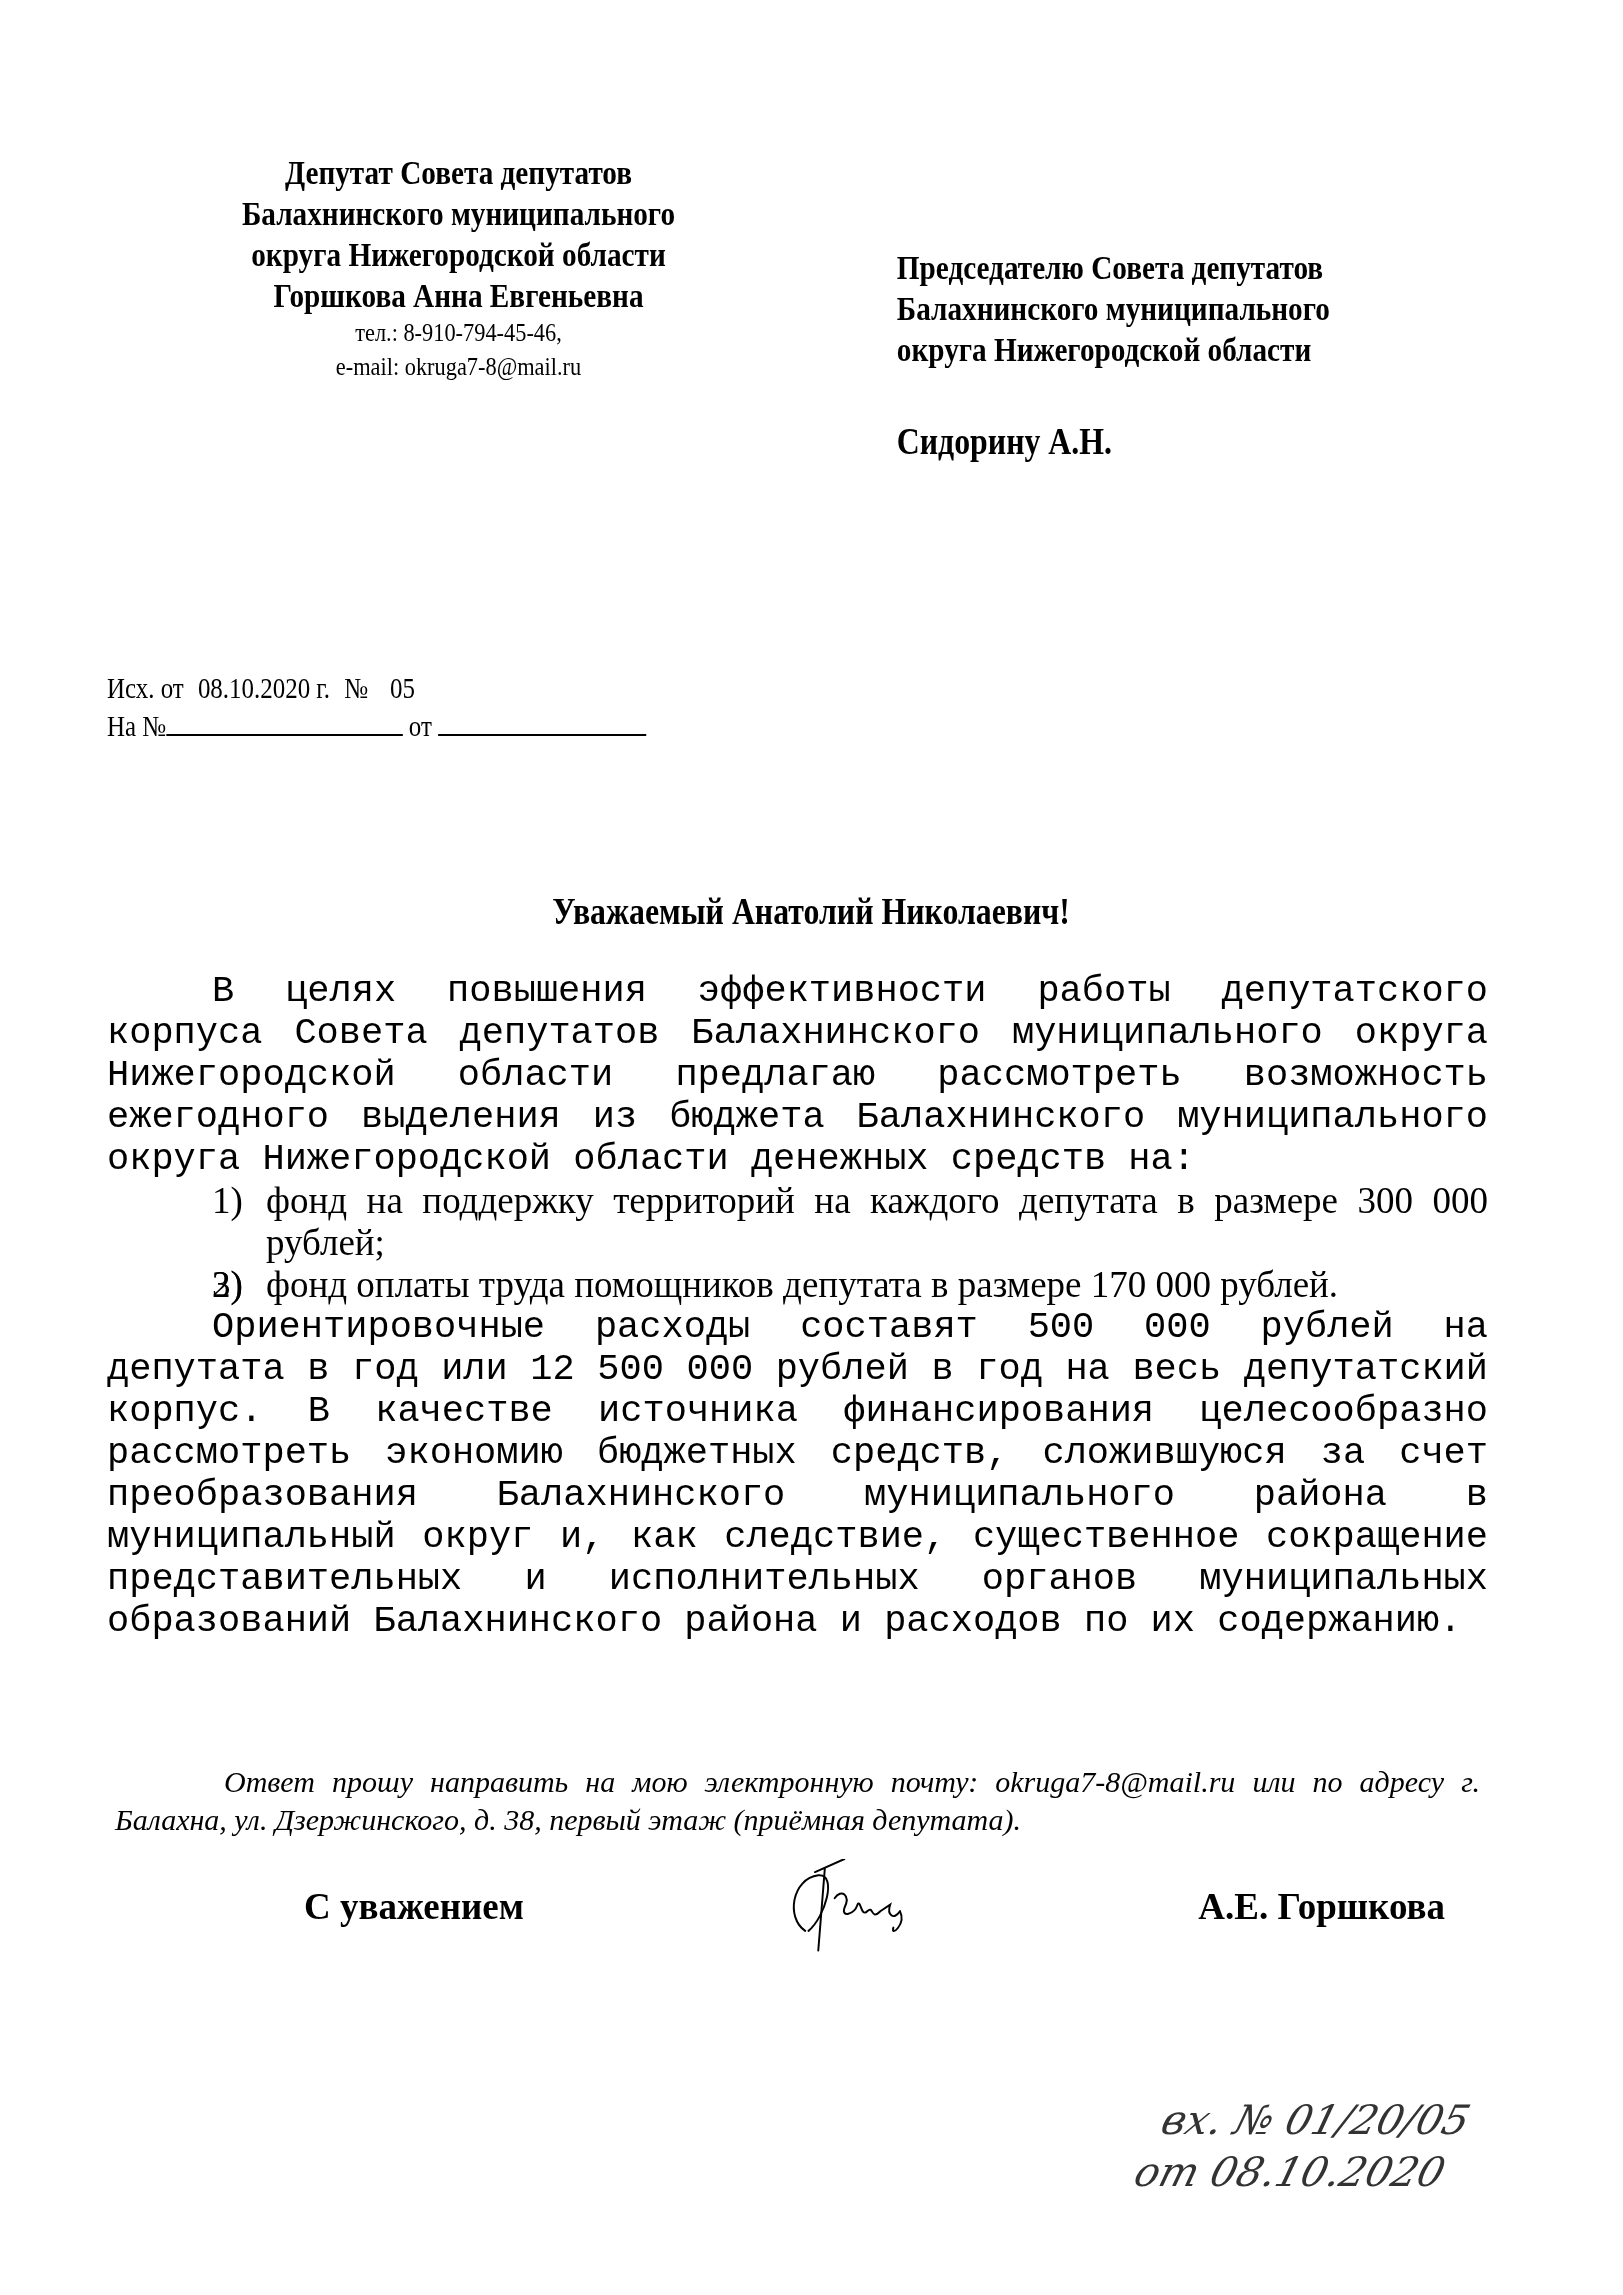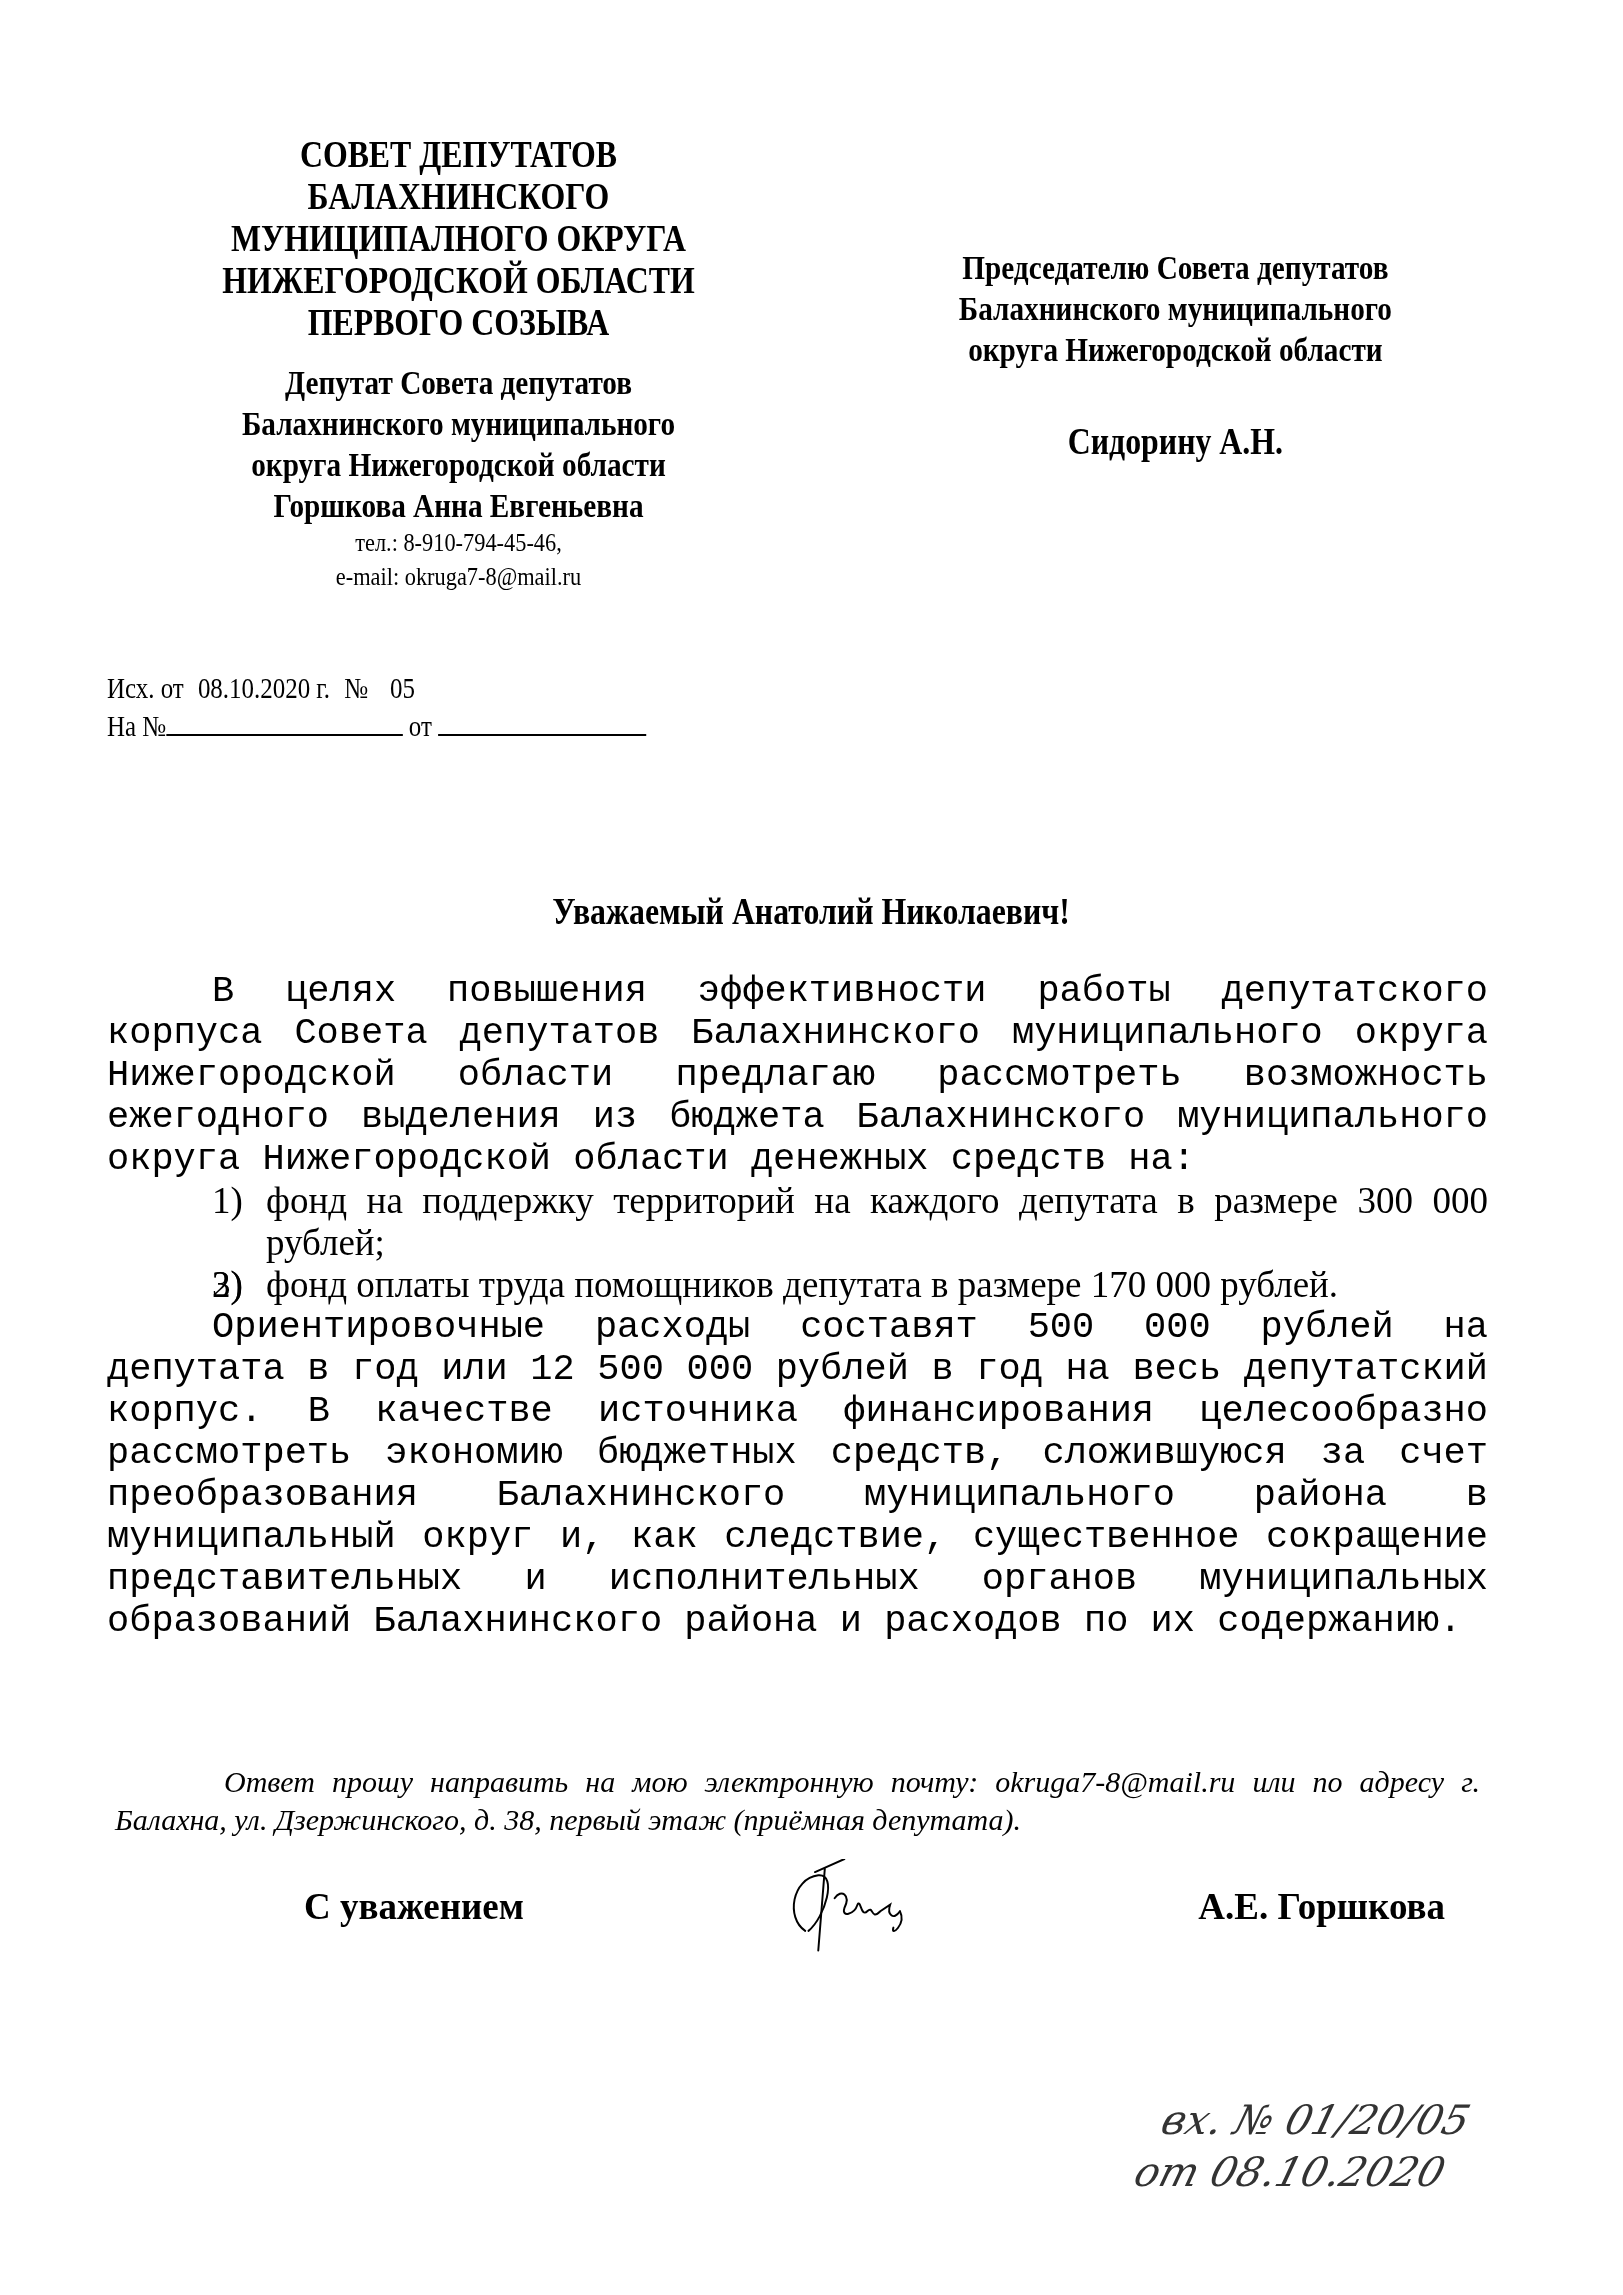--- a/index.html
+++ b/index.html
@@ -18,21 +18,21 @@
   .deputy-block { margin-top: 18.3px; }
   .dep-line {
     font-weight: bold; font-size: 34px; line-height: 41px;
     transform: scaleX(0.86); transform-origin: center;
   }
   .contact-line {
     font-size: 26px; line-height: 34px;
     transform: scaleX(0.86); transform-origin: center;
   }
   .addressee {
-    right: 138px; top: 247px; width: 720px; text-align: center;
+    right: 107px; top: 247px; width: 720px; text-align: left;
   }
   .addr-line {
     font-weight: bold; font-size: 34px; line-height: 41px;
     transform: scaleX(0.86); transform-origin: right;
   }
   .addr-name {
     font-weight: bold; font-size: 37px; line-height: 42px; margin-top: 51px;
     transform: scaleX(0.86); transform-origin: right;
   }
   .outgoing {
@@ -67,27 +67,20 @@
   .signer {
     right: 178px; top: 1885px; font-weight: bold; font-size: 37px;
   }
   .signature { left: 779px; top: 1859px; width: 170px; height: 98px; }
   .stamp { left: 1132px; top: 2088px; width: 367px; height: 131px; }
 </style>
 </head>
 <body>
 
 <div class="abs left-header">
-  <div>
-    <div class="org-line">СОВЕТ ДЕПУТАТОВ</div>
-    <div class="org-line">БАЛАХНИНСКОГО</div>
-    <div class="org-line">МУНИЦИПАЛНОГО ОКРУГА</div>
-    <div class="org-line">НИЖЕГОРОДСКОЙ ОБЛАСТИ</div>
-    <div class="org-line">ПЕРВОГО СОЗЫВА</div>
-  </div>
   <div class="deputy-block">
     <div class="dep-line">Депутат Совета депутатов</div>
     <div class="dep-line">Балахнинского муниципального</div>
     <div class="dep-line">округа Нижегородской области</div>
     <div class="dep-line">Горшкова Анна Евгеньевна</div>
     <div class="contact-line">тел.: 8-910-794-45-46,</div>
     <div class="contact-line">e-mail: okruga7-8@mail.ru</div>
   </div>
 </div>
 

